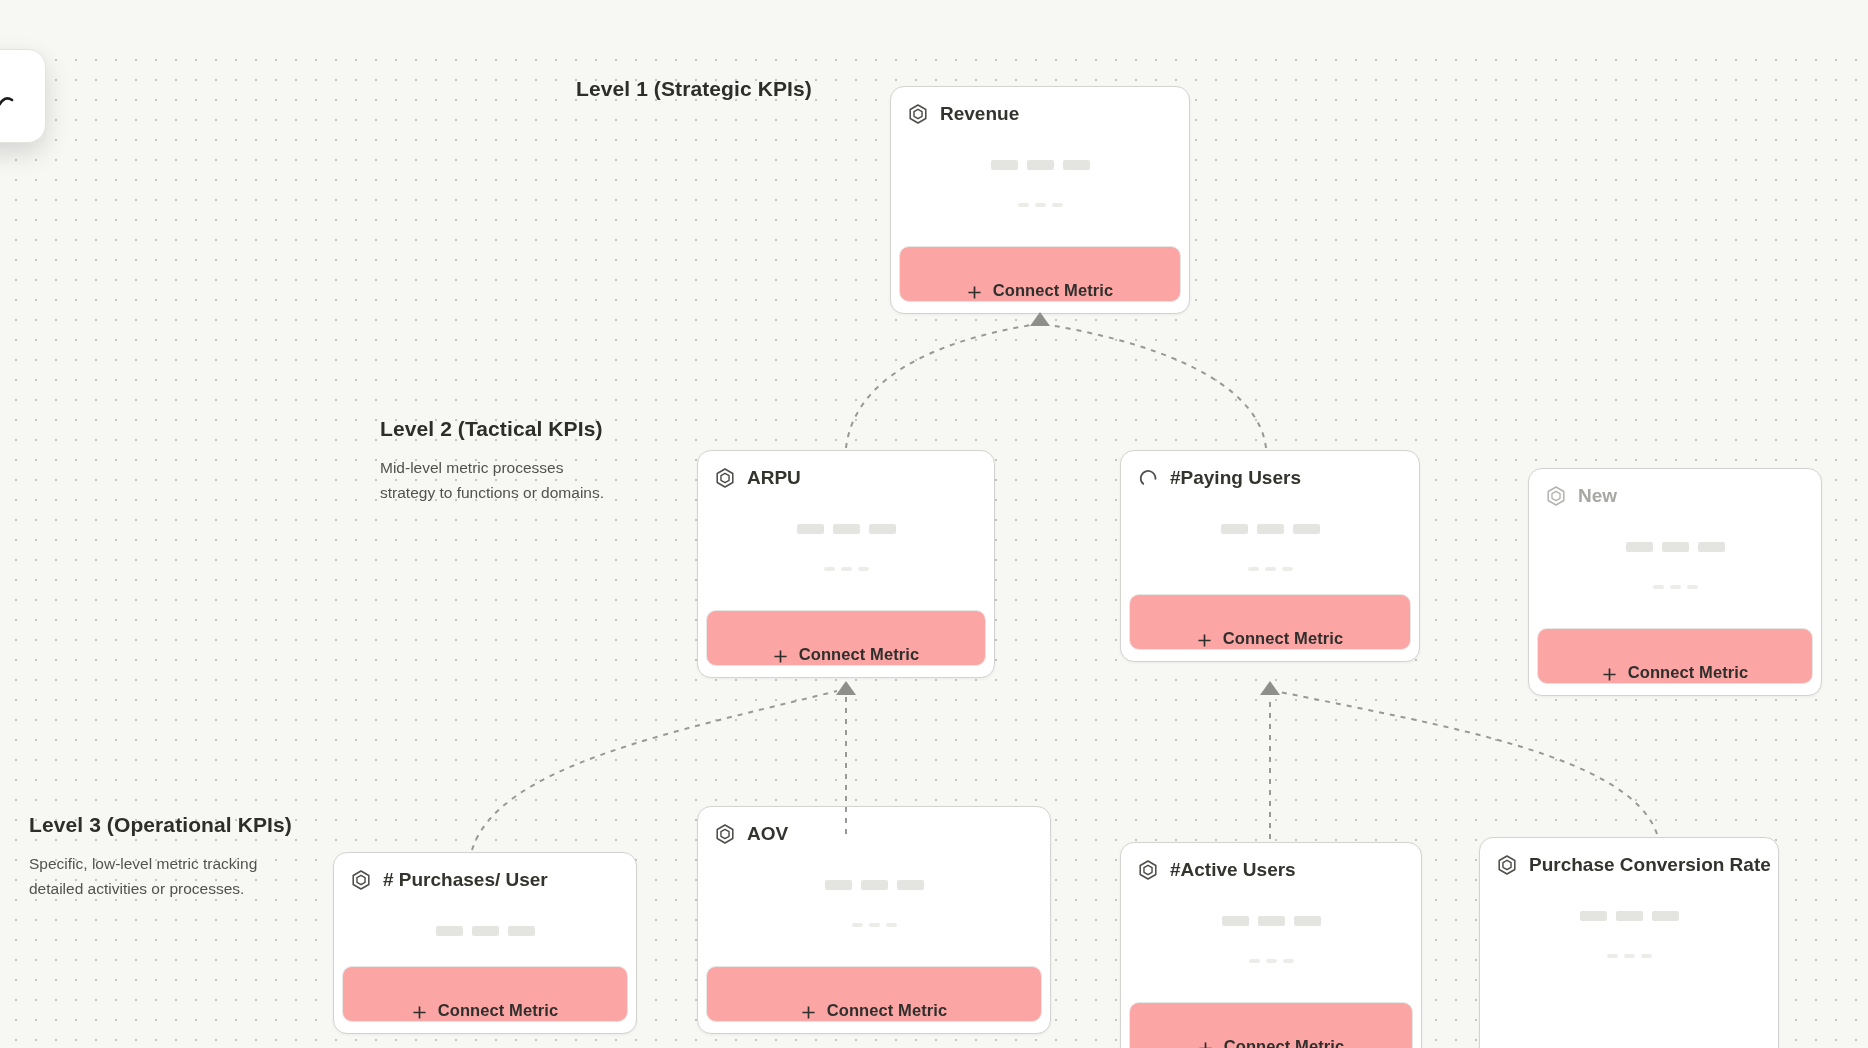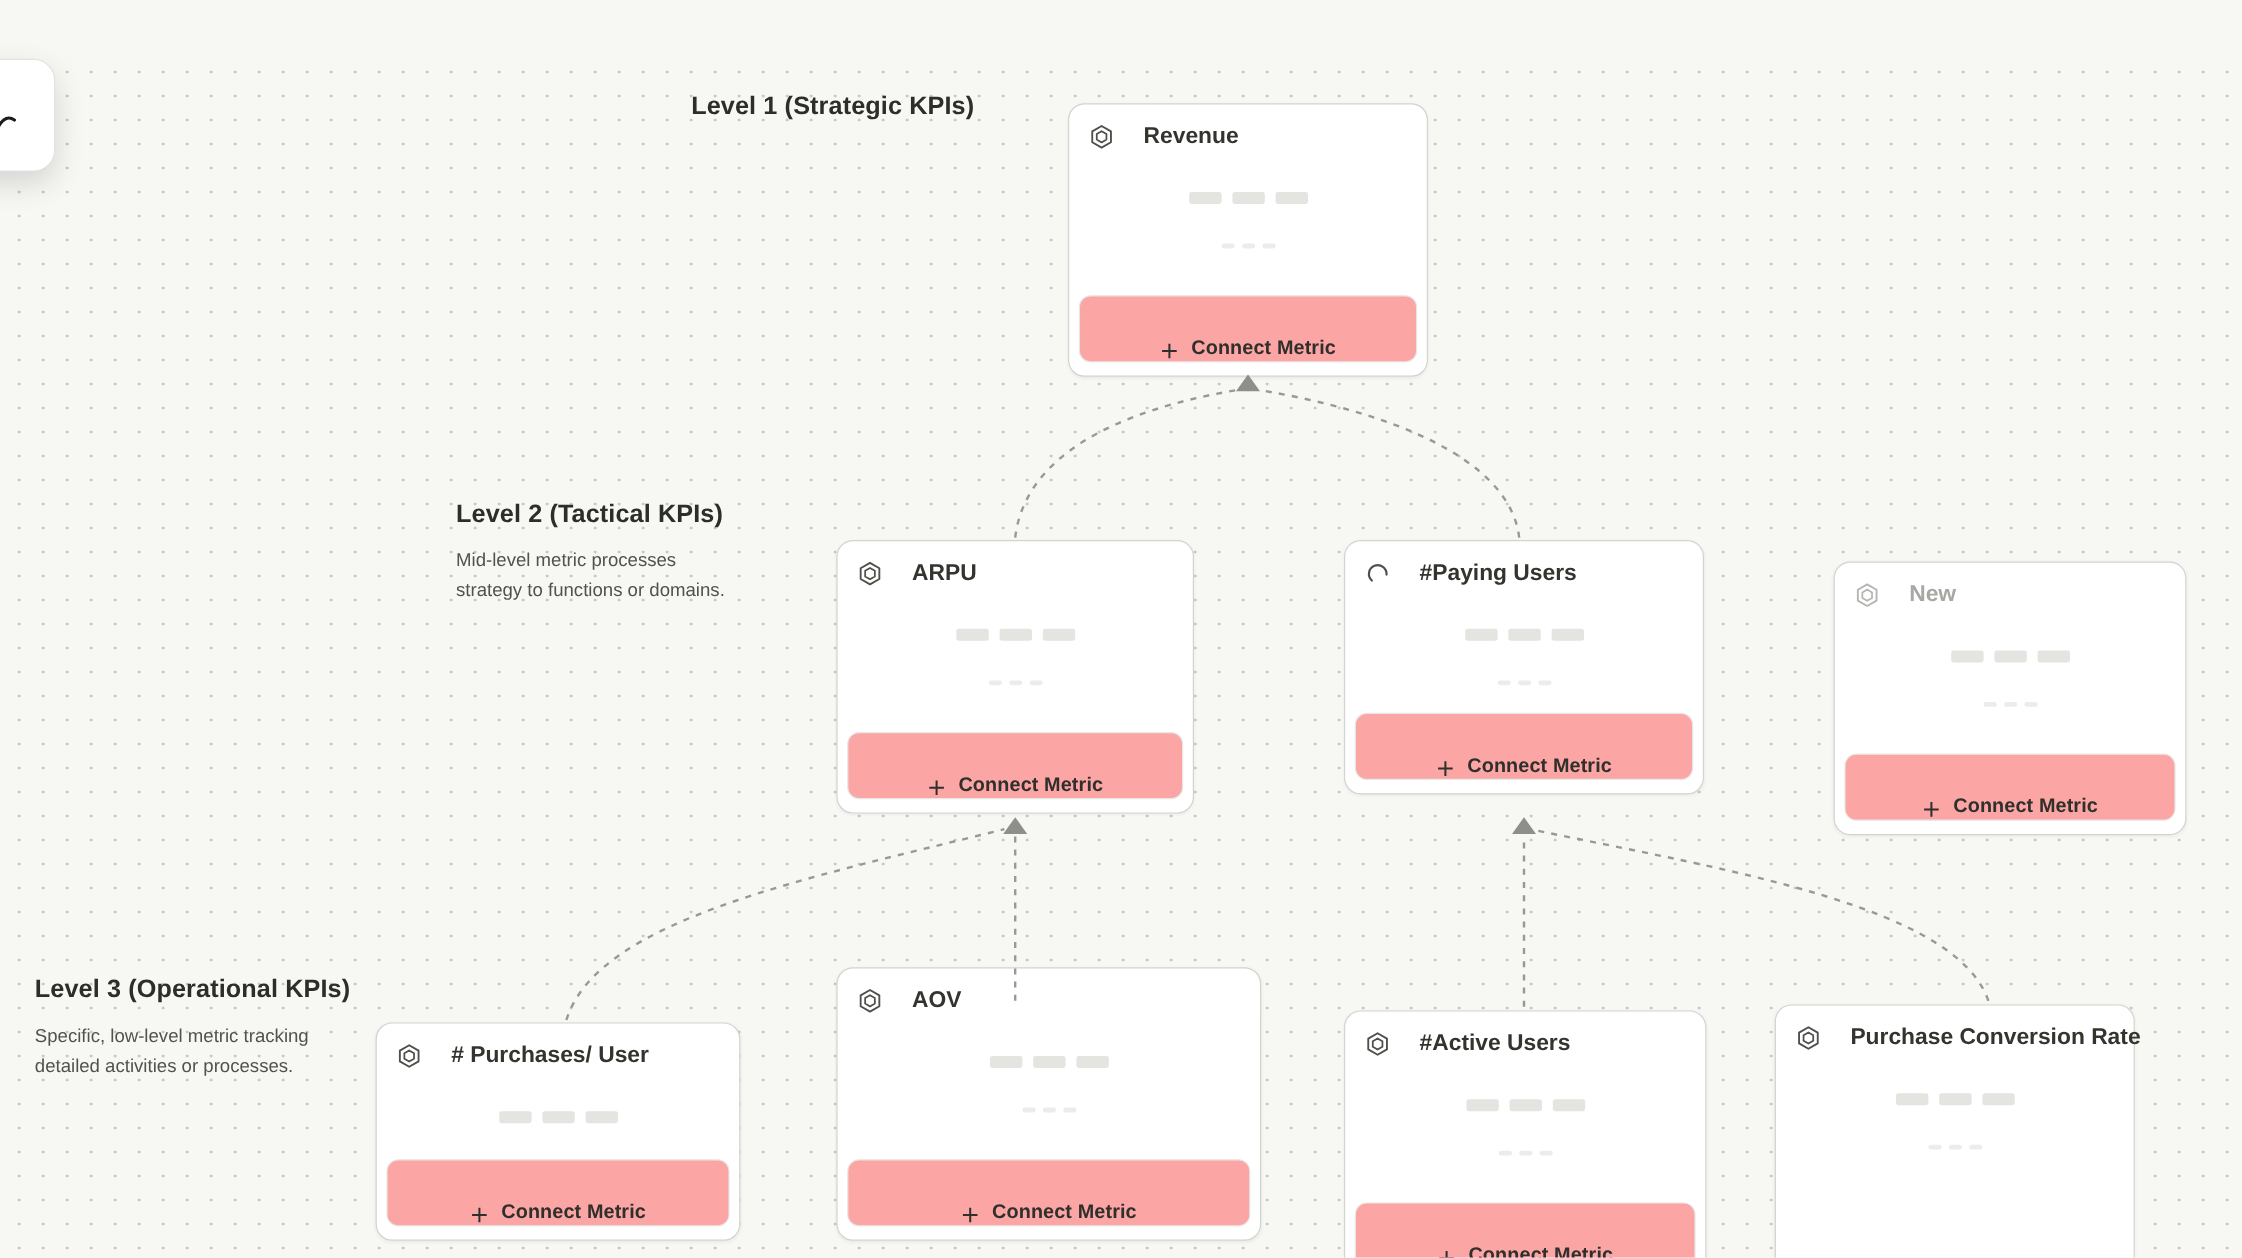--- a/index.html
+++ b/index.html
@@ -21,21 +21,21 @@
     margin:0;font-size:21px;font-weight:700;color:#2d2d29;letter-spacing:.1px;
   }
   .level-label .desc{
     margin-top:14px;font-size:15.5px;color:#52524d;line-height:25px;font-weight:400;
   }
   .card{
     position:absolute;background:#ffffff;border:1px solid #d3d3d0;border-radius:14px;
     box-shadow:0 1px 3px rgba(0,0,0,.05);z-index:3;box-sizing:border-box;
   }
   .card-header{
-    position:absolute;left:16px;top:16px;display:flex;align-items:center;gap:24px;
+    position:absolute;left:16px;top:16px;display:flex;align-items:center;gap:11px;
   }
   .card-title{font-size:19px;font-weight:700;color:#34342f;white-space:nowrap;}
   .card.muted .card-title{color:#a7a7a3;}
   .node-icon{width:22px;height:22px;display:block;}
   .skel-row1{
     position:absolute;left:0;right:0;top:73px;display:flex;justify-content:center;gap:9px;
   }
   .skel-row1 span{width:27px;height:10px;border-radius:2px;background:#e4e4e1;}
   .skel-row2{
     position:absolute;left:0;right:0;top:116px;display:flex;justify-content:center;gap:6px;
@@ -184,21 +184,21 @@
         <span></span>
       </div>
     <button class="connect-btn">
       <svg class="plus-icon" viewBox="0 0 16 16">
         <path d="M8 1.5 V14.5 M1.5 8 H14.5" stroke="#2f2f2c" stroke-width="1.8"></path>
       </svg>
       <span class="btn-label">Connect Metric</span>
     </button>
   </div>
 
-  <div class="card" style="left:313px;top:808px;width:304px;height:182px">
+  <div class="card" style="left:333px;top:808px;width:304px;height:182px">
     <div class="card-header">
       <svg class="node-icon" viewBox="0 0 24 24" fill="none">
         <path d="M12 2.2 L20.5 7.1 V16.9 L12 21.8 L3.5 16.9 V7.1 Z" stroke="#4f4f4b" stroke-width="1.7" stroke-linejoin="round"></path>
         <path d="M12 6.9 L16.4 9.45 V14.55 L12 17.1 L7.6 14.55 V9.45 Z" stroke="#4f4f4b" stroke-width="1.6" stroke-linejoin="round"></path>
       </svg>
       <span class="card-title"># Purchases/ User</span>
     </div>
     <div class="skel-row1">
         <span></span>
         <span></span>

